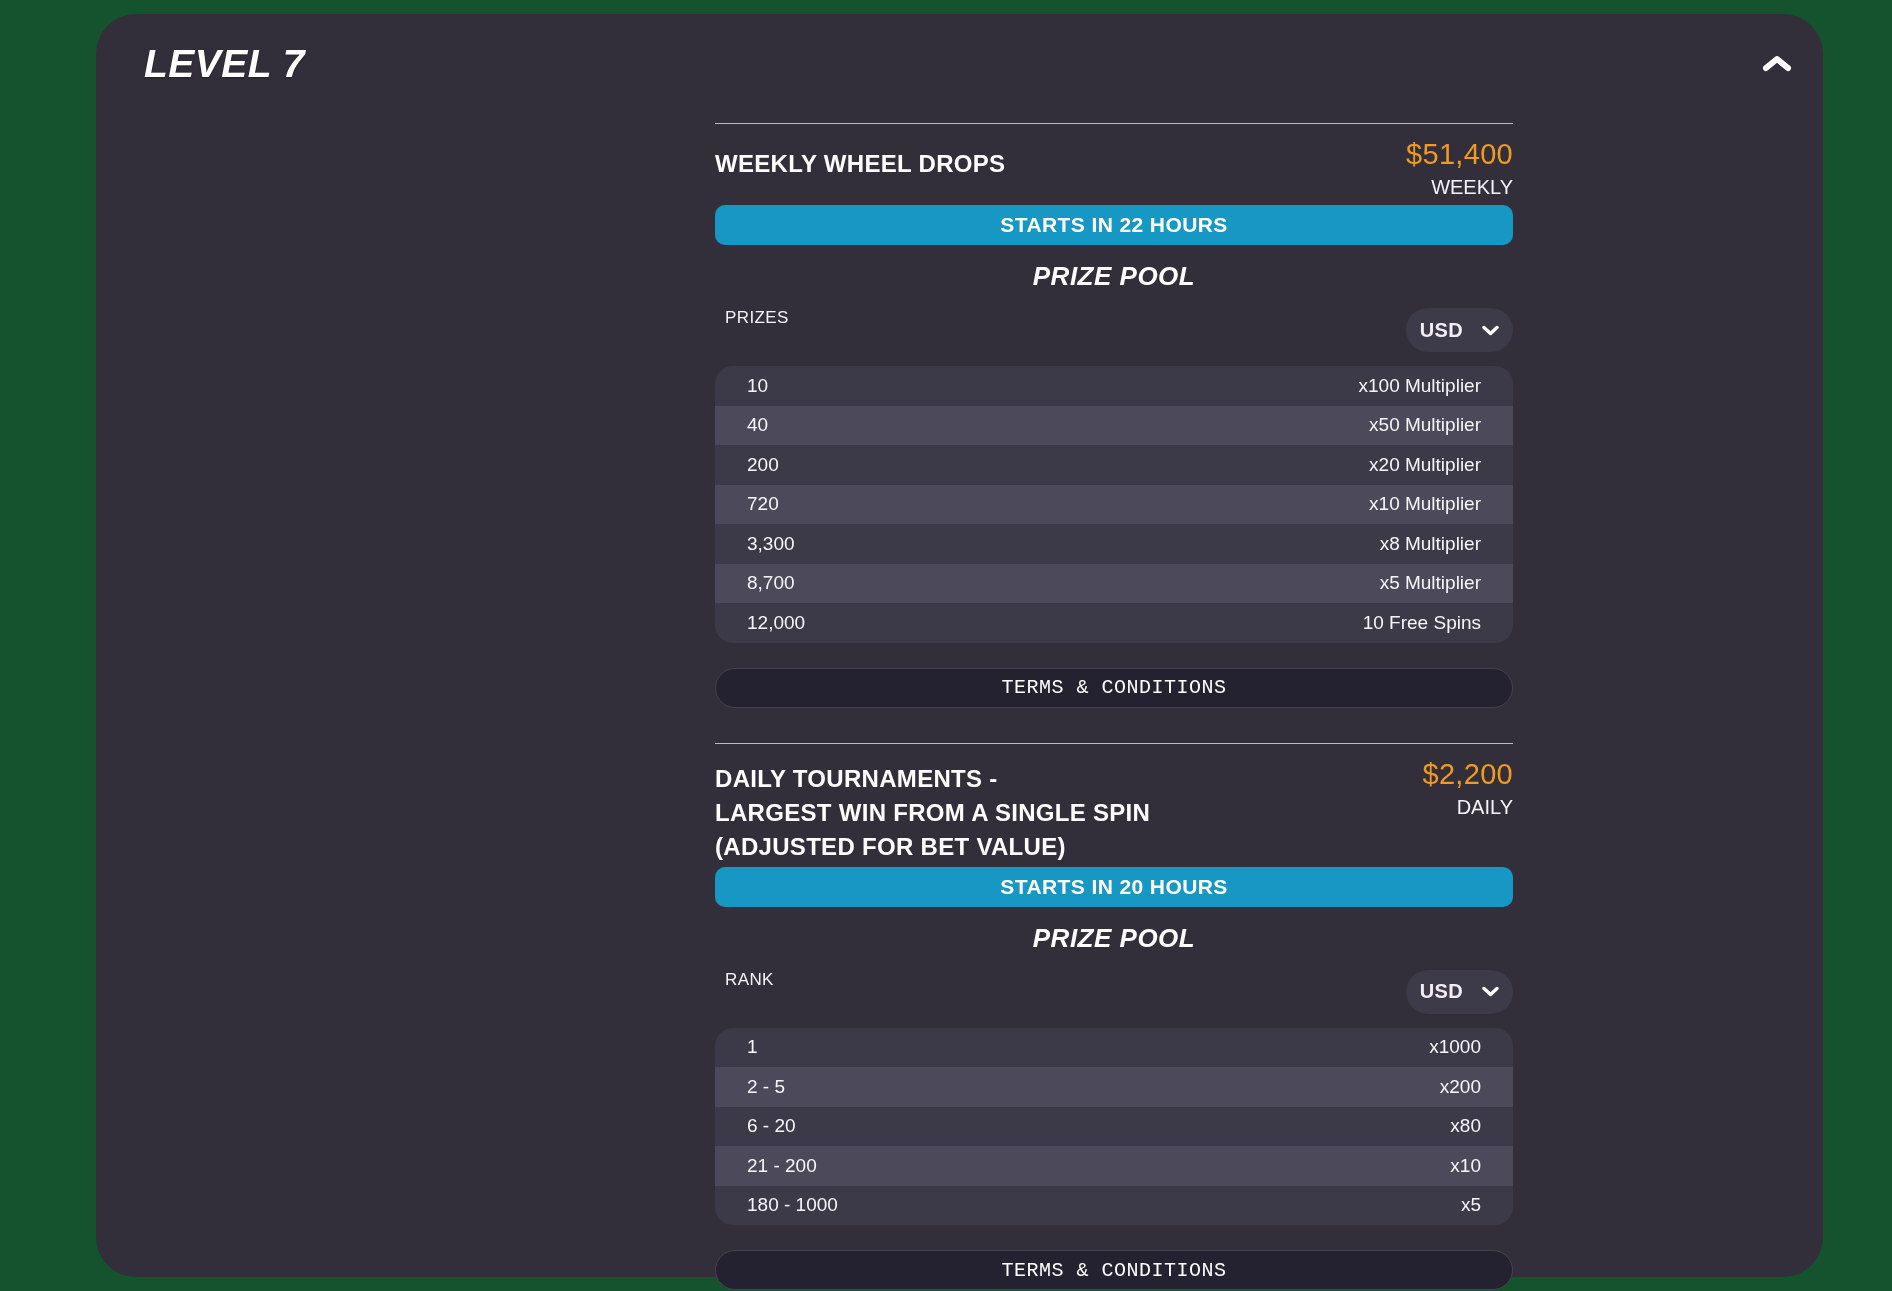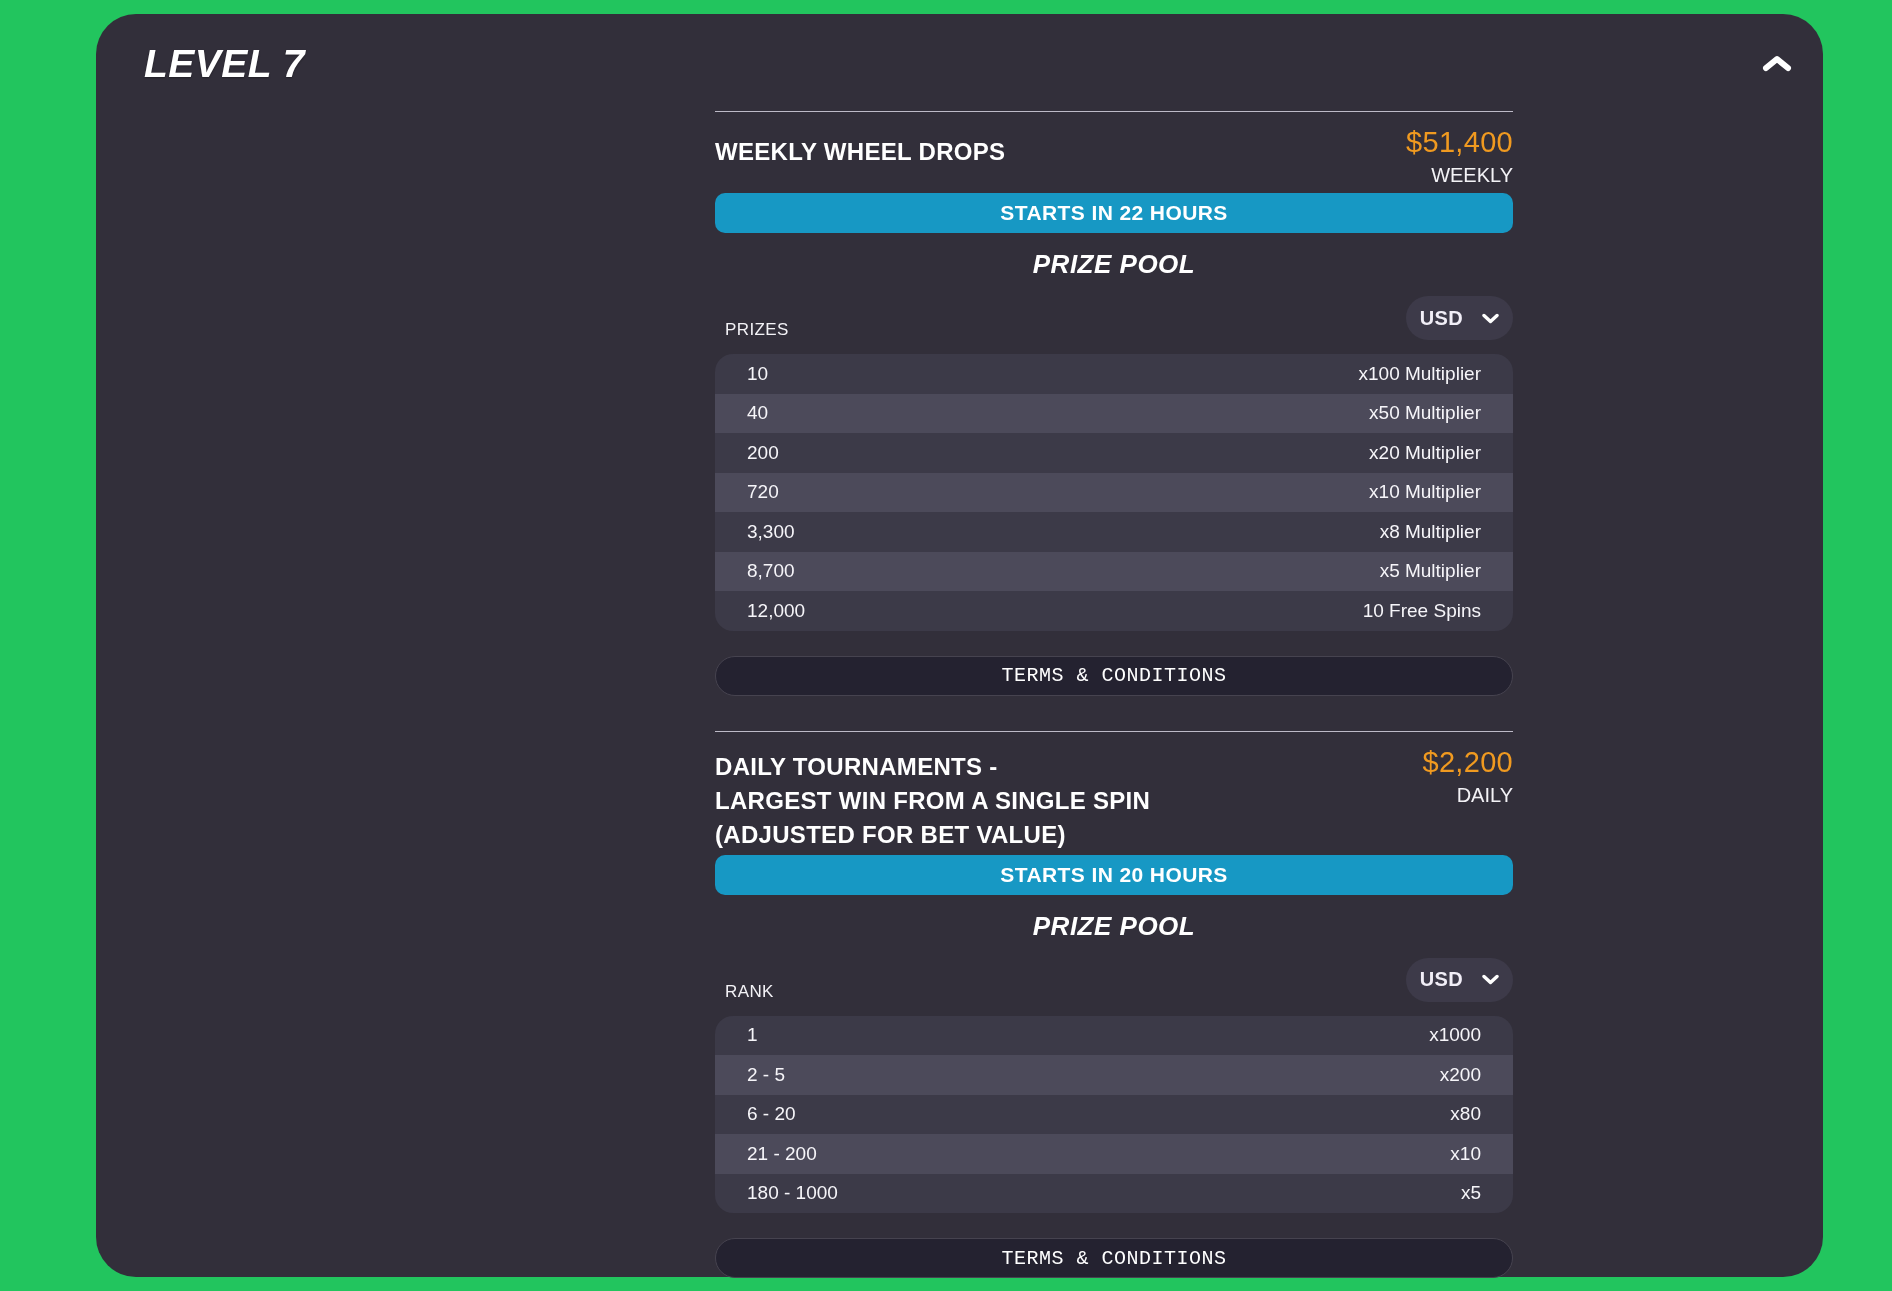--- a/index.html
+++ b/index.html
@@ -1,35 +1,35 @@
 <!DOCTYPE html>
 <html><head>
 <meta charset="utf-8">
 <style>
   * { margin:0; padding:0; box-sizing:border-box; }
   html,body { background:#27242e; }
   body { font-family:"Liberation Sans","DejaVu Sans",sans-serif; color:#ffffff; }
-  .stage { position:relative; width:1892px; height:1291px; background:#22c55e; overflow:hidden; }
+  .stage { position:relative; width:1892px; height:1291px; background:#14532d; overflow:hidden; }
 
   .card {
     position:absolute; left:96px; top:14px; width:1727px; height:1263px;
     background:#322f3a; border-radius:40px;
   }
   .level-title {
     position:absolute; left:48px; top:28px;
     font-size:39px; font-weight:800; font-style:italic; letter-spacing:0.5px;
     color:#fff; text-shadow:0 1px 2px rgba(0,0,0,0.35);
   }
   .collapse-btn {
     position:absolute; right:22px; top:30px; width:48px; height:40px;
     background:transparent; border:none; cursor:pointer;
     display:flex; align-items:center; justify-content:center;
   }
 
-  .content { position:absolute; left:619px; top:4px; width:798px; }
+  .content { position:absolute; left:619px; top:16px; width:798px; }
 
   .divider { height:1px; background:#bdbac7; }
   .divider.first { margin-top:93px; }
   .divider.later { margin-top:35px; }
 
   .sec-head { display:flex; justify-content:space-between; align-items:flex-start; margin-top:12px; }
   .sec-title { padding-top:8px; max-width:560px; }
   .sec-title.two-line { padding-top:6px; }
   .sec-title-line {
     font-size:24px; font-weight:700; letter-spacing:0.3px; line-height:40px; color:#fff;
@@ -43,21 +43,21 @@
     margin-top:3px; height:40px; border-radius:10px; background:#1798c4;
     display:flex; align-items:center; justify-content:center;
     font-size:21px; font-weight:600; letter-spacing:0.4px; color:#fff;
   }
 
   .pool-heading {
     margin-top:13px; line-height:36px; text-align:center;
     font-size:26px; font-weight:800; font-style:italic; letter-spacing:0.5px; color:#fff;
   }
 
-  .table-head { margin-top:14px; height:44px; display:flex; justify-content:space-between; align-items:flex-end; }
+  .table-head { margin-top:14px; height:44px; display:flex; justify-content:space-between; align-items:flex-start; }
   .list-label { font-size:17px; font-weight:400; letter-spacing:0.4px; color:#f3f2f6; padding-left:10px; }
   .currency-selector {
     height:44px; min-width:88px; padding:0 14px; border:none; cursor:pointer;
     background:#3d3a49; border-radius:22px;
     display:flex; align-items:center; justify-content:center; gap:19px;
   }
   .currency-label { font-size:20px; font-weight:700; color:#f1eef7; letter-spacing:0.3px; }
 
   .prize-table { margin-top:14px; }
   .prize-row {

